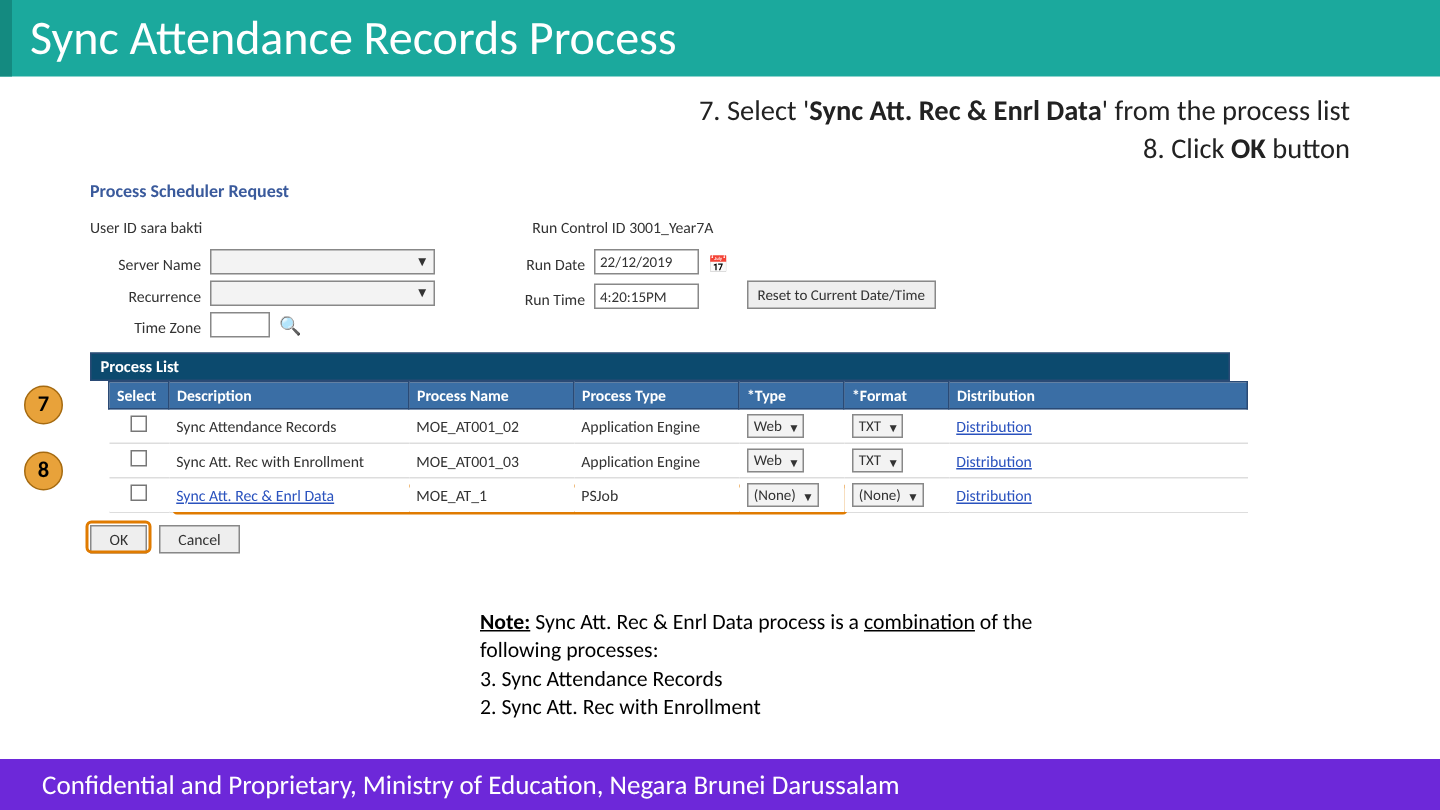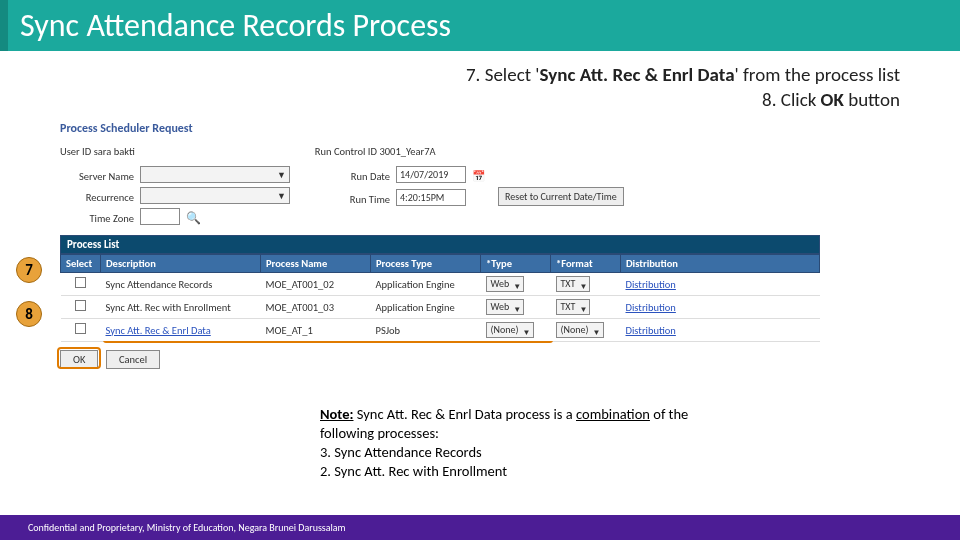--- a/index.html
+++ b/index.html
@@ -63,21 +63,21 @@
   .bold { font-weight: 700; }
 
   .screenshot {
     margin: 6px 0 0 60px;
     width: 760px;
     font-size: 11px;
     color: #333;
     position: relative;
   }
   .ps-title { color: #3a5a9c; font-weight: 700; font-size: 12px; margin-bottom: 10px; }
-  .row1 { display:flex; margin-bottom: 8px; }
+  .row1 { display:flex; gap: 40px; margin-bottom: 8px; }
   .lbl { font-size: 10.5px; }
   .form-row { display:flex; align-items:flex-end; margin-bottom: 4px; gap:6px; }
   .form-row .flabel { width: 74px; text-align:right; font-size:10.5px; }
   .sel { border:1px solid #888; background:#f3f3f3; height:17px; font-size:10px; display:inline-flex; align-items:center; justify-content:flex-end; padding:0 3px; }
   .sel .caret { margin-left:4px; font-size:9px; }
   .txt { border:1px solid #888; height:17px; font-size:10px; padding:0 3px; display:inline-flex; align-items:center; background:#fff; }
   .mag { font-size:12px; color:#555; }
   .cal { font-size:11px; }
   .reset-btn { border:1px solid #888; background:#eee; font-size:10px; padding:2px 6px; }
 
@@ -88,20 +88,21 @@
     font-size:11px;
     font-weight:700;
     padding:2px 6px;
     margin-top:6px;
     border:1px solid #2a4a75;
   }
   table.proc {
     width:100%;
     border-collapse: collapse;
     font-size:10.5px;
+    margin-left:12px;
   }
   table.proc th {
     background:#3a6ea5;
     color:#fff;
     font-weight:700;
     text-align:left;
     padding:2px 5px;
     border:1px solid #2a4a75;
     font-size:10.5px;
   }
@@ -160,23 +161,23 @@
     top: 405px;
     width: 370px;
     font-size: 14.5px;
     line-height: 1.3;
   }
   .note .u { text-decoration: underline; }
 
   .footer {
     position:absolute;
     left:0; right:0; bottom:0;
-    background:#4c1d95;
+    background:#6d28d9;
     color:#fff;
-    font-size:10px;
+    font-size:18px;
     padding:6px 28px;
   }
 </style>
 </head>
 <body>
 
 <div class="corner-deco">
   <div class="tri2"></div>
     <div class="tri1"></div>
 </div>
@@ -220,21 +221,21 @@
       </div>
       <div class="form-row">
         <span class="flabel">Time Zone</span>
         <span class="txt" style="width:40px;"></span>
         <span class="mag">🔍</span>
       </div>
     </div>
     <div class="second-col">
       <div class="form-row">
         <span class="flabel" style="width:60px;">Run Date</span>
-        <span class="txt" style="width:70px;">14/07/2019</span>
+        <span class="txt" style="width:70px;">22/12/2019</span>
         <span class="cal">📅</span>
       </div>
       <div class="form-row">
         <span class="flabel" style="width:60px;">Run Time</span>
         <span class="txt" style="width:70px;">4:20:15PM</span>
         <span style="width:20px;"></span>
         <span class="reset-btn">Reset to Current Date/Time</span>
       </div>
     </div>
   </div>

